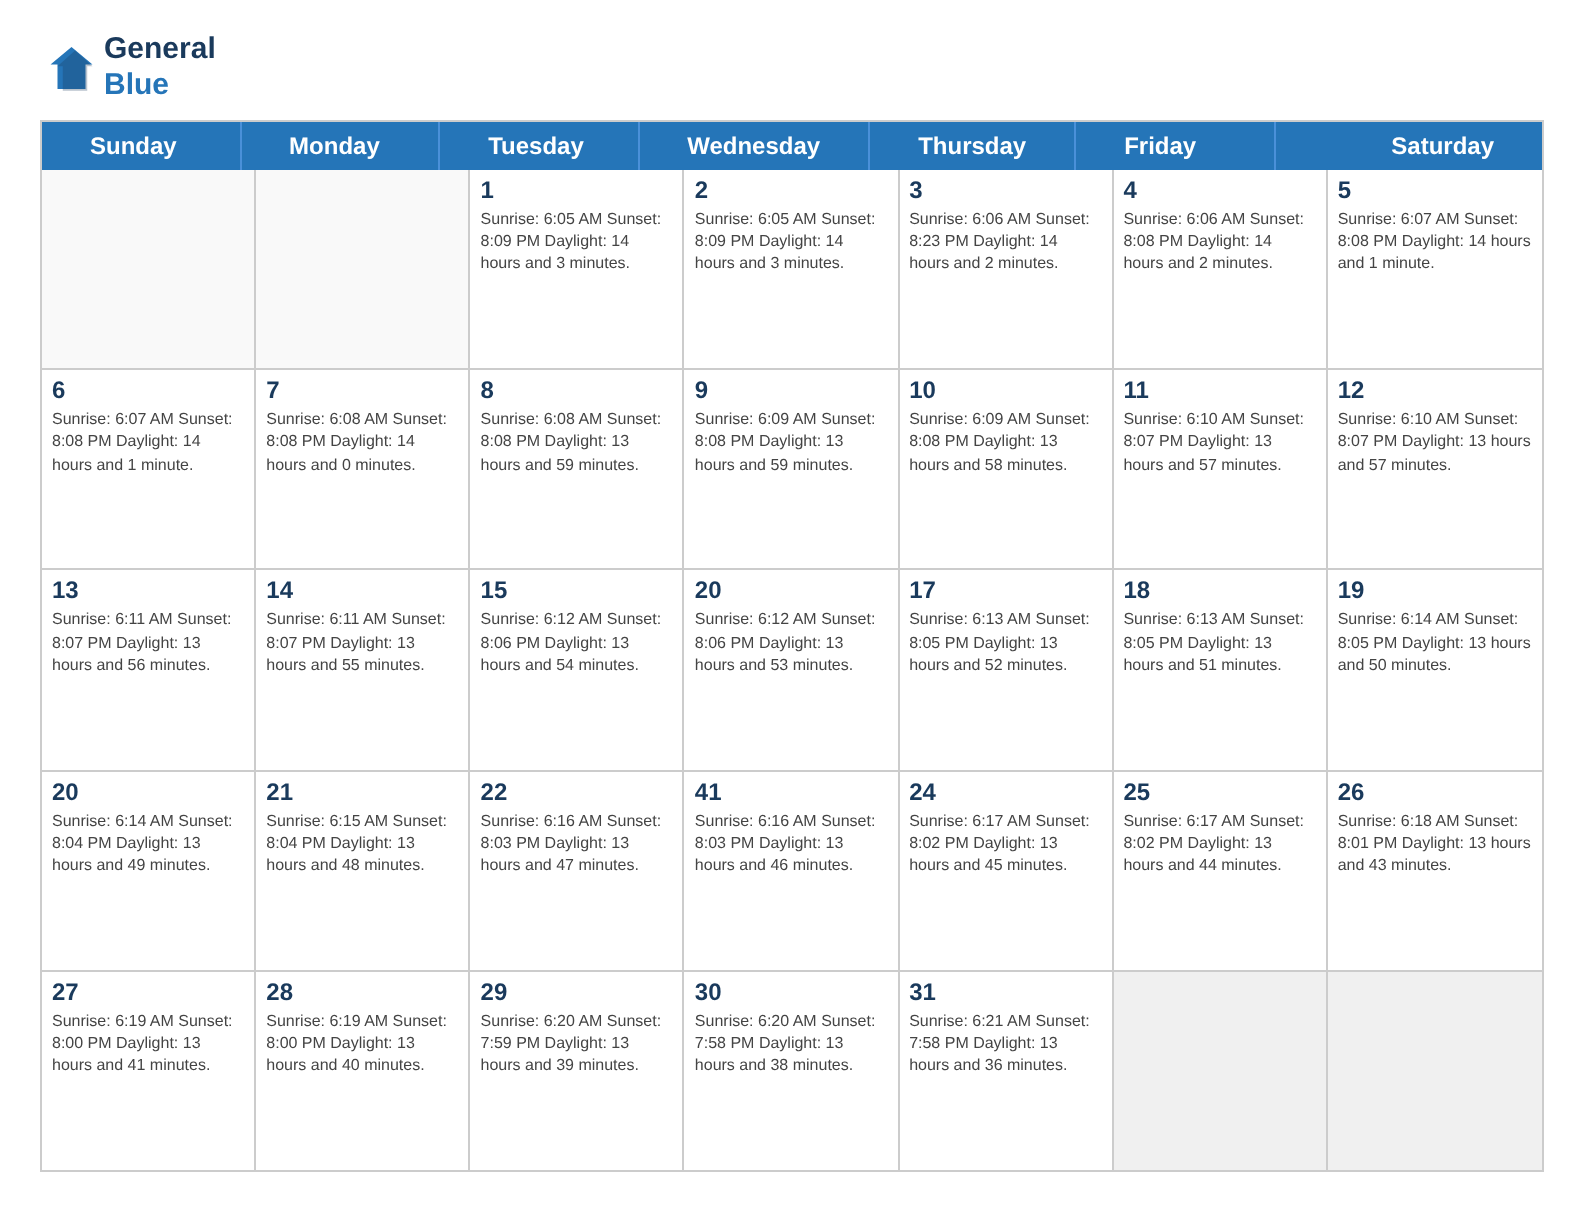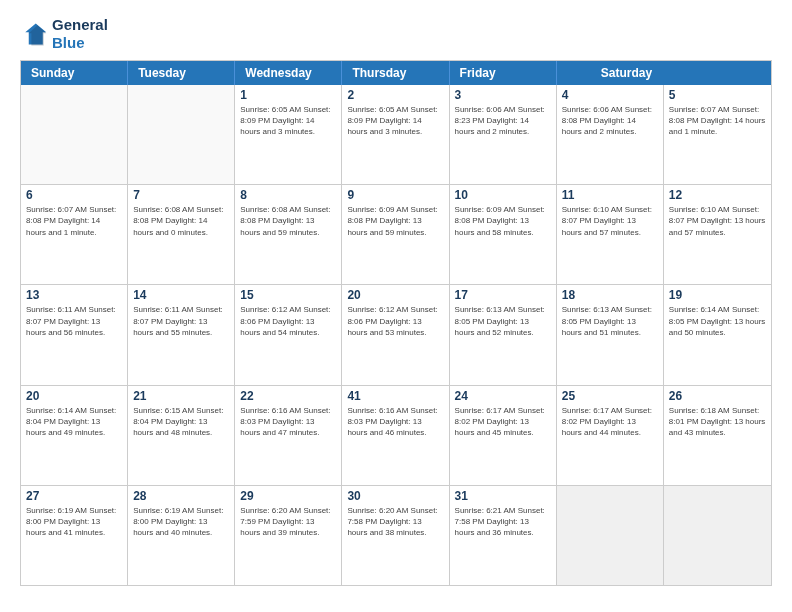--- a/index.html
+++ b/index.html
@@ -61,21 +61,21 @@
     }
     .day-headers {
       display: grid;
       grid-template-columns: repeat(7, 1fr);
       background: #2575b8;
     }
     .day-header {
       color: #fff;
       font-size: 12px;
       font-weight: bold;
-      padding: 5px 10px;
+      padding: 5px 24px;
       text-align: left;
       border-right: 1px solid #4a90d9;
     }
     .day-header:last-child { border-right: none; margin-left: 34px; }
     .calendar-grid {
       flex: 1;
       display: flex;
       flex-direction: column;
     }
     .week-row {
@@ -127,20 +127,21 @@
     </div>
     <div class="title-block">
       <div class="month-title"></div>
       <div class="location"></div>
     </div>
   </div>
 
   <div class="calendar">
     <div class="day-headers">
     <div class="day-header">Sunday</div>
+        <div class="day-header">Monday</div>
         <div class="day-header">Tuesday</div>
         <div class="day-header">Wednesday</div>
         <div class="day-header">Thursday</div>
         <div class="day-header">Friday</div>
         <div class="day-header">Saturday</div>
       </div>
     <div class="calendar-grid">
     <div class="week-row">
           <div class="day-cell empty"></div>
           <div class="day-cell empty"></div>

